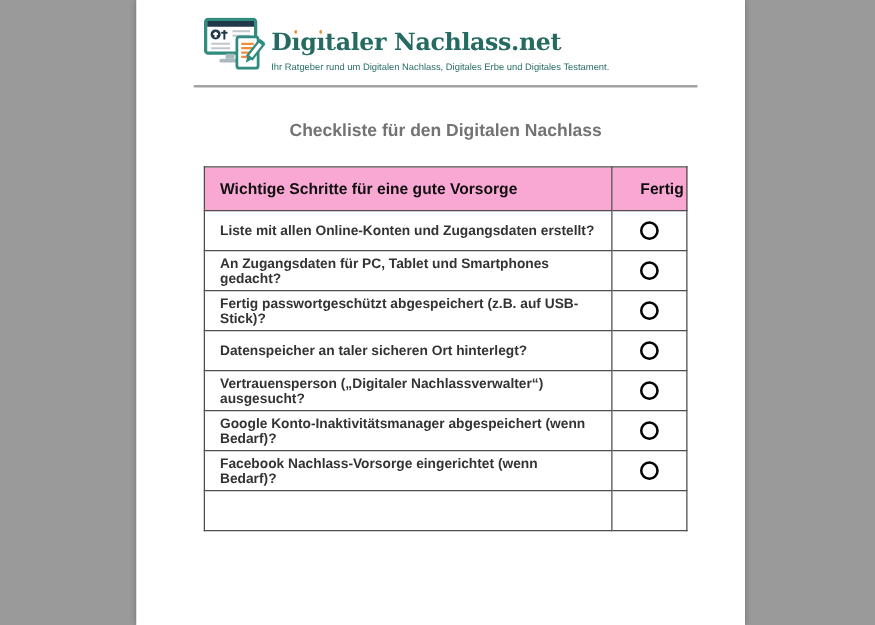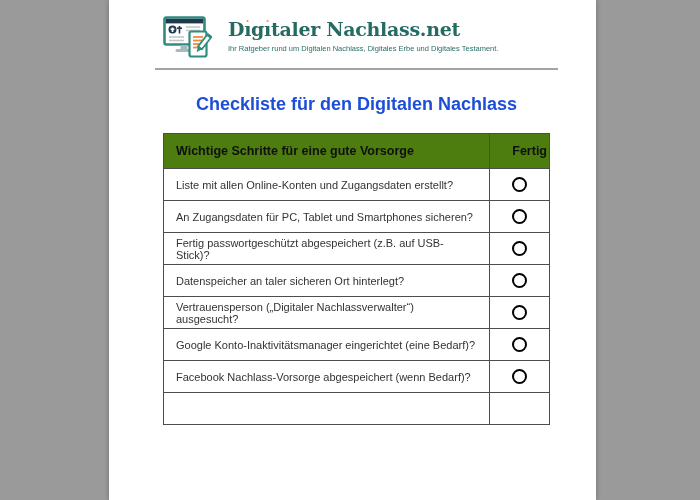--- a/index.html
+++ b/index.html
@@ -12,21 +12,21 @@
   .paper{
     position:absolute;left:109px;top:0;
     width:487px;height:500px;
     background:#ffffff;
     box-shadow:0 0 5px rgba(0,0,0,.28);
     overflow:hidden;
   }
   .content{padding:16px 46px 0 54px;}
 
   
-  .logo-row{display:flex;align-items:flex-start;gap:11px;height:46px;}
+  .logo-row{display:flex;align-items:center;height:46px;}
   .logo-icon{flex:0 0 auto;}
   .brand-text{padding-top:3px;}
   .brand-title{
     font-family:"DejaVu Serif",serif;
     font-weight:bold;font-size:19px;line-height:20px;
     color:#256b62;letter-spacing:-0.3px;
   }
   .brand-title .iwrap{position:relative;display:inline-block;}
   .brand-title .idot{
     position:absolute;left:50%;transform:translateX(-50%);
@@ -39,40 +39,40 @@
 
   .rule{
     border:none;height:2px;background:#a3a3a3;
     margin:6px -8px 0 -8px;
   }
 
   
   .doc-title{
     margin-top:26px;
     text-align:center;
-    font-size:18px;line-height:16px;font-weight:bold;color:#1d4ed8;
+    font-size:14px;line-height:16px;font-weight:bold;color:#737373;
   }
 
   
   table.checklist{
     margin-top:21px;width:100%;
     border-collapse:collapse;table-layout:fixed;
   }
   .checklist th,.checklist td{border:1px solid #4d4d4d;}
   .checklist th{
-    background:#4d7c0f;color:#101010;
+    background:#f9a8d4;color:#101010;
     font-size:12.5px;font-weight:bold;text-align:left;
     padding:10px 12px;height:14px;
   }
   .checklist th.done-col{text-align:right;padding:10px 2px;}
   .checklist col.steps{width:auto;}
   .checklist col.done{width:60px;}
   .checklist td{
     height:31px;padding:0 12px;
-    font-size:11px;color:#333333;background:#ffffff;
+    font-size:11px;color:#333333;background:#ffffff;font-weight:bold;
   }
   .checklist td.done-cell{text-align:center;padding:0;}
   .circle{
     display:inline-block;width:11px;height:11px;
     border:2px solid #000;border-radius:50%;background:#fff;
     vertical-align:middle;
   }
 </style>
 </head>
 <body>
@@ -137,21 +137,21 @@
       </thead>
       <tbody>
   <tr>
     <td>Liste mit allen Online-Konten und Zugangsdaten erstellt?</td>
     <td class="done-cell">
       <span class="circle"></span>
     </td>
   </tr>
 
   <tr>
-    <td>An Zugangsdaten für PC, Tablet und Smartphones sicheren?</td>
+    <td>An Zugangsdaten für PC, Tablet und Smartphones gedacht?</td>
     <td class="done-cell">
       <span class="circle"></span>
     </td>
   </tr>
 
 
   <tr>
     <td>Fertig passwortgeschützt abgespeichert (z.B. auf USB-Stick)?</td>
     <td class="done-cell">
       <span class="circle"></span>
@@ -168,28 +168,28 @@
   <tr>
     <td>Vertrauensperson („Digitaler Nachlassverwalter“) ausgesucht?</td>
     <td class="done-cell">
       <span class="circle"></span>
     </td>
   </tr>
 
 
 
   <tr>
-    <td>Google Konto-Inaktivitätsmanager eingerichtet (eine Bedarf)?</td>
-    <td class="done-cell">
-      <span class="circle"></span>
-    </td>
-  </tr>
-
-  <tr>
-    <td>Facebook Nachlass-Vorsorge abgespeichert (wenn Bedarf)?</td>
+    <td>Google Konto-Inaktivitätsmanager abgespeichert (wenn Bedarf)?</td>
+    <td class="done-cell">
+      <span class="circle"></span>
+    </td>
+  </tr>
+
+  <tr>
+    <td>Facebook Nachlass-Vorsorge eingerichtet (wenn Bedarf)?</td>
     <td class="done-cell">
       <span class="circle"></span>
     </td>
   </tr>
 <tr>
             <td></td>
             <td class="done-cell"></td>
           </tr>
         </tbody>
     </table>

